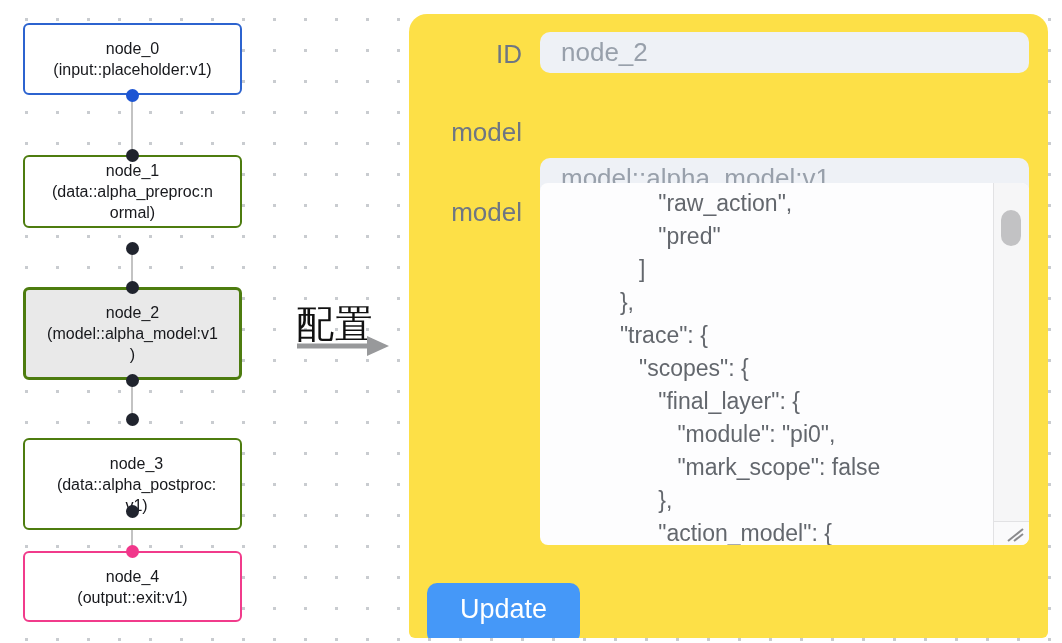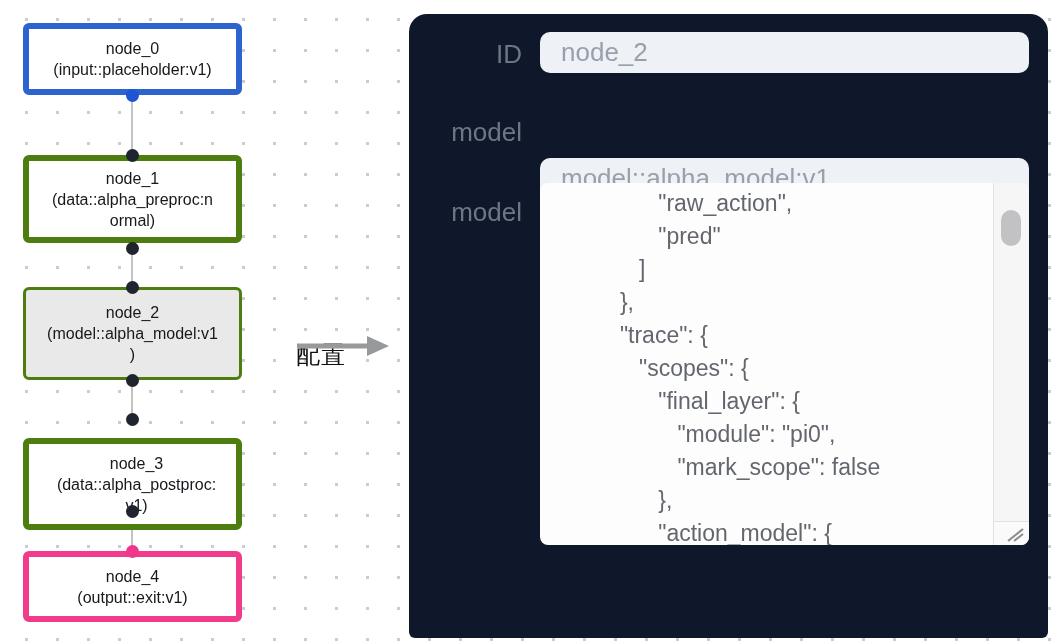--- a/index.html
+++ b/index.html
@@ -14,36 +14,36 @@
     overflow: hidden;
   }
   .canvas { position: absolute; inset: 0; }
 
   
   .node {
     position: absolute;
     left: 23px;
     width: 219px;
     background: #ffffff;
-    border: 6px solid #4d7c0f;
+    border: 2px solid #4d7c0f;
     border-radius: 6px;
     display: flex;
     align-items: center;
     justify-content: center;
     text-align: center;
   }
   .node .node-label {
     font-size: 16px;
     line-height: 21px;
     color: #17181c;
     white-space: pre-line;
     width: 100%;
   }
   .node-0 { top: 23px;  height: 72px; border-color: #2c63cf; }
-  .node-1 { top: 155px; height: 88px; align-items: center; }
+  .node-1 { top: 155px; height: 73px; align-items: center; }
   .node-2 { top: 287px; height: 93px; background: #e9e9e9; border-width: 3px; }
   .node-3 { top: 438px; height: 92px; padding-left: 8px; }
   .node-4 { top: 551px; height: 71px; border-color: #f13b8b; }
 
   .edge {
     position: absolute;
     left: 131px;
     width: 2px;
     background: #c3c3c3;
   }
@@ -57,35 +57,34 @@
     z-index: 3;
   }
   .port.blue { background: #1d55d3; }
   .port.pink { background: #f1378b; }
 
   
   .annot-label {
     position: absolute;
     left: 296px;
     top: 299px;
-    font-size: 24px;
+    font-size: 38px;
     color: #111111;
     letter-spacing: 1px;
-    margin-top: 40px;
   }
   .annot-arrow { position: absolute; left: 295px; top: 335px; }
 
   
   .panel {
     position: absolute;
     left: 409px;
     top: 14px;
     width: 639px;
     height: 624px;
-    background: #0f172a;
+    background: #fde047;
     border-radius: 18px 18px 6px 6px;
     overflow: hidden;
   }
   .field-label {
     position: absolute;
     left: 0;
     width: 113px;
     text-align: right;
     font-size: 26px;
     color: #6e7683;
@@ -252,15 +251,16 @@
         <div class="v-scroll-thumb"></div>
       </div>
       <div class="scroll-corner">
         <svg class="resize-handle" width="22" height="18">
           <line x1="4" y1="16" x2="19" y2="4" stroke="#8b8b8d" stroke-width="2"></line>
           <line x1="10" y1="16" x2="19" y2="9" stroke="#8b8b8d" stroke-width="2"></line>
         </svg>
       </div>
     </div>
 
+    <button class="update-btn">Update</button>
   </div>
 
 </div>
 
 </body></html>

